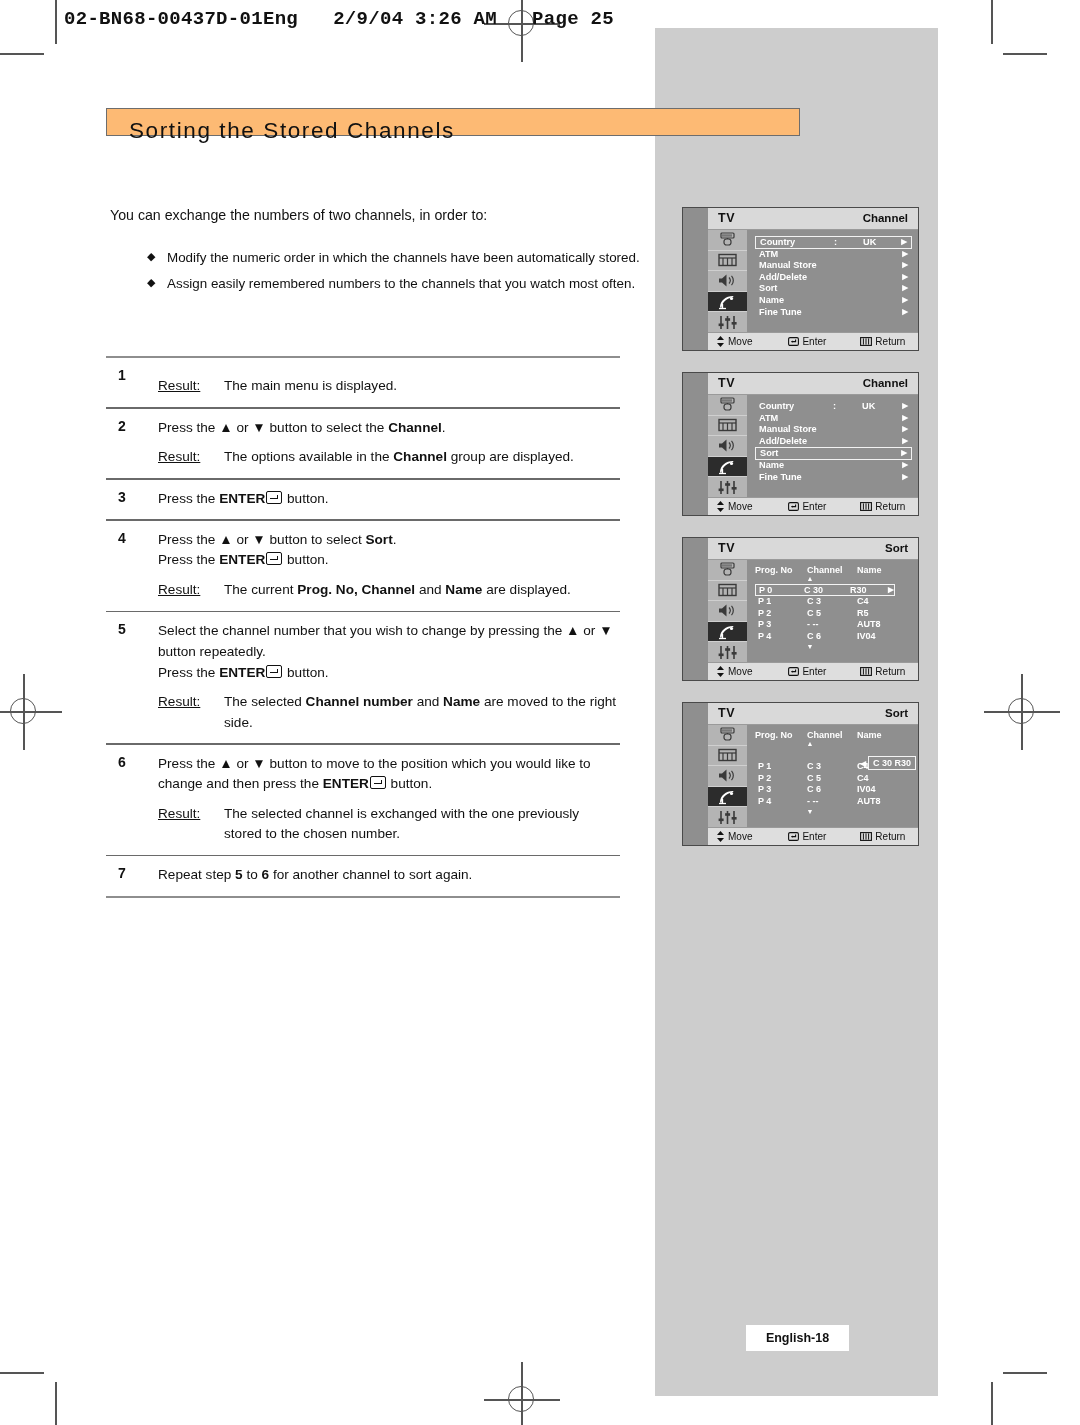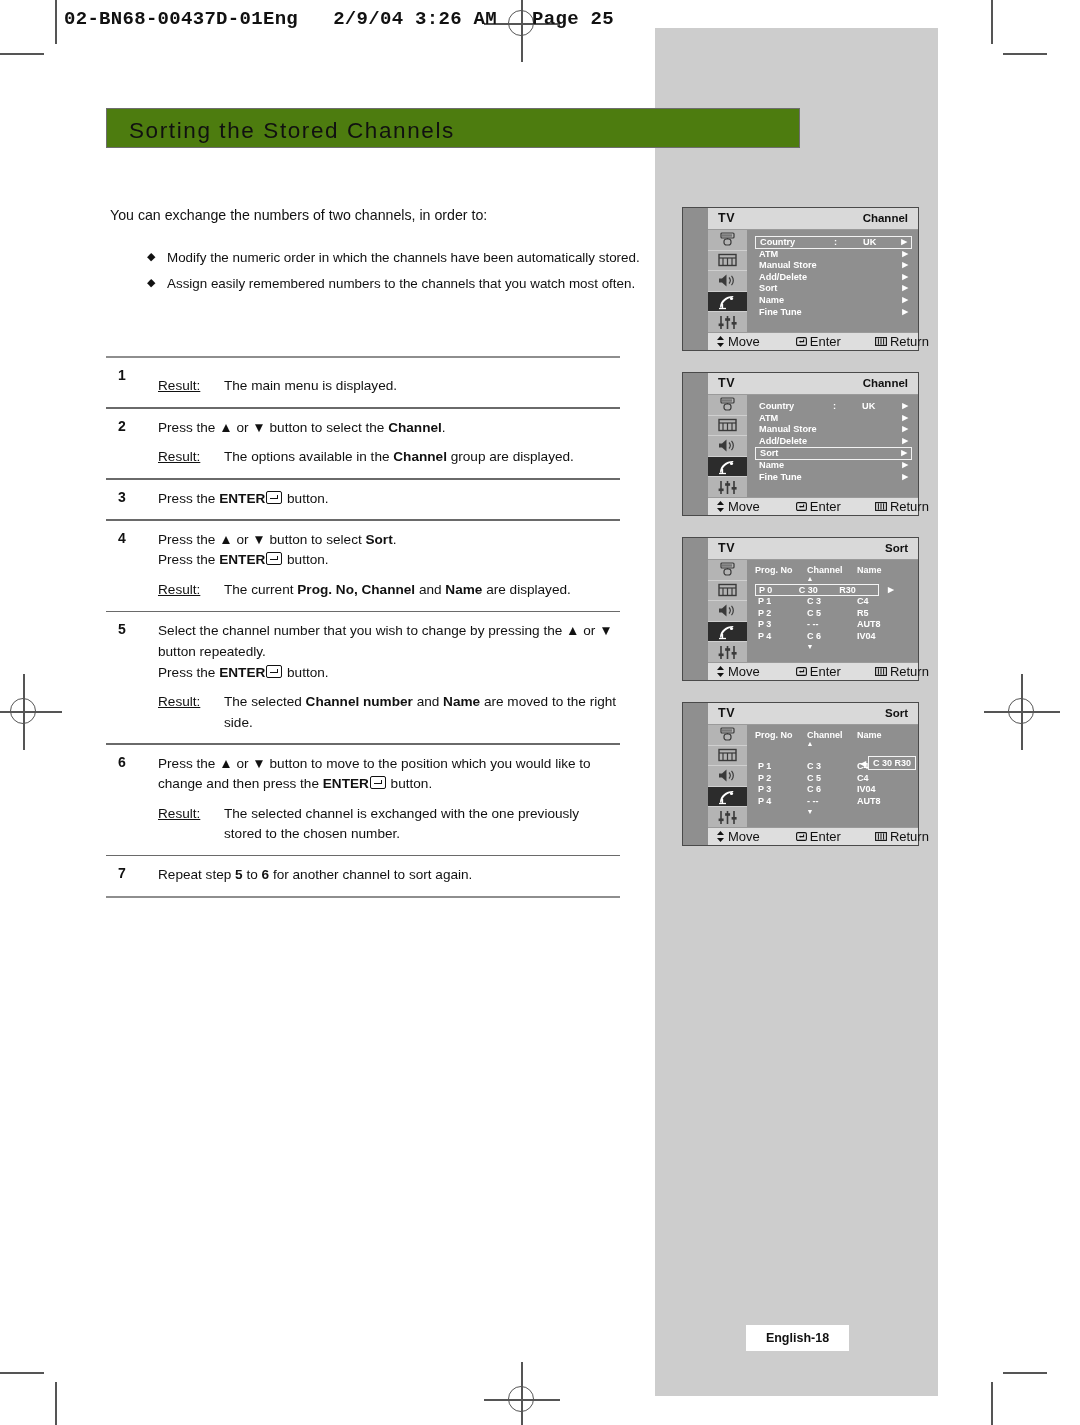--- a/index.html
+++ b/index.html
@@ -19,22 +19,22 @@
     position:absolute;left:64px;top:8px;
     font-family:"Liberation Mono",monospace;font-size:19px;color:#111;
     letter-spacing:0.3px;white-space:pre;font-weight:bold;
   }
 
   
   .greypanel{position:absolute;left:655px;top:28px;width:283px;height:1368px;background:#cdcdcd;}
 
   
   .titlebox{
-    position:absolute;left:106px;top:108px;width:694px;height:40px;
-    border:1.6px solid #6d6d6d;background:#4d7c0f;box-sizing:border-box;
+    position:absolute;left:106px;top:108px;width:694px;height:28px;
+    border:1.6px solid #6d6d6d;background:#fdba74;box-sizing:border-box;
   }
   .titlebox span{
     position:absolute;left:22px;top:9px;font-size:22.5px;color:#111;letter-spacing:1.6px;
   }
 
   
   .intro{position:absolute;left:110px;top:207px;width:520px;font-size:14.2px;color:#111;}
   .bullets{position:absolute;left:147px;top:248px;width:500px;font-size:13.4px;color:#111;}
   .bullet{display:flex;margin-bottom:7px;line-height:1.45;}
   .bullet .dia{width:20px;flex:none;font-size:11px;line-height:1.5;}
@@ -65,21 +65,21 @@
   .osd{position:absolute;width:237px;border:1.4px solid #4a4a4a;box-sizing:border-box;background:#8f8f8f;padding-left:25px;}
   .osd-top{height:21px;background:#d9d9d9;position:relative;border-bottom:1px solid #9a9a9a;}
   .osd-top .tv{position:absolute;left:10px;top:3px;font-size:12.5px;font-weight:bold;color:#111;letter-spacing:0.5px;}
   .osd-top .ttl{position:absolute;right:10px;top:4px;font-size:11.5px;font-weight:bold;color:#111;}
   .osd-body{display:flex;height:102px;}
   .osd-side{width:39px;flex:none;background:#b4b4b4;display:flex;flex-direction:column;}
   .ic{flex:1;display:flex;align-items:center;justify-content:center;border-bottom:1px solid #cfcfcf;position:relative;}
   .ic.active{background:#2c2c2c;}
   .ic:last-child{border-bottom:none;}
   .osd-main{flex:1;background:#8f8f8f;position:relative;}
-  .osd-bot{height:17px;background:#dedede;border-top:1px solid #9a9a9a;display:flex;align-items:center;font-size:13px;color:#111;text-align:center;}
+  .osd-bot{height:17px;background:#dedede;border-top:1px solid #9a9a9a;display:flex;align-items:center;font-size:10px;color:#111;text-align:center;}
   .osd-bot .bi{display:flex;align-items:center;gap:3px;}
   .osd-bot .b1{margin-left:8px;}
   .osd-bot .b2{margin-left:36px;}
   .osd-bot .b3{margin-left:34px;}
 
   .mlist{position:absolute;left:8px;top:6px;right:6px;}
   .mrow{height:11.6px;display:flex;font-size:9.2px;font-weight:bold;color:#ffffff;position:relative;padding-left:4px;box-sizing:border-box;}
   .mrow.sel{border:1.1px solid #f2f2f2;height:12.6px;}
   .mrow .mname{flex:none;}
   .mrow .mcolon{position:absolute;left:78px;}
@@ -87,21 +87,21 @@
   .mrow .marr{position:absolute;right:4px;font-size:7.5px;}
 
   .tbl{position:absolute;left:8px;top:5px;right:4px;color:#fff;font-size:9px;font-weight:bold;}
   .thead{display:flex;margin-bottom:1px;}
   .thead .c1{width:52px;}
   .thead .c2{width:50px;}
   .thead .c3{width:48px;}
   .uarr{text-align:center;width:110px;font-size:7px;line-height:6px;margin-bottom:2px;}
   .darr{text-align:center;width:110px;font-size:7px;line-height:7px;margin-top:1px;}
   .trow{display:flex;height:11.5px;align-items:center;position:relative;padding-left:3px;box-sizing:border-box;}
-  .trow.sel{border:1.1px solid #f4f4f4;width:124px;}
+  .trow.sel{border:1.1px solid #f4f4f4;width:140px;}
   .trow .c1{width:49px;}
   .trow .c2{width:50px;}
   .trow .c3{width:48px;}
   .trow .rarr{position:absolute;left:132px;font-size:7.5px;}
   .floatbox{position:absolute;right:2px;top:31px;display:flex;align-items:center;color:#fff;font-size:9px;font-weight:bold;}
   .floatbox .la{font-size:7.5px;margin-right:2px;}
   .floatbox .bx{border:1.1px solid #f4f4f4;padding:1px 4px;background:#8f8f8f;}
   .spacer-row{height:11.5px;}
 
   

